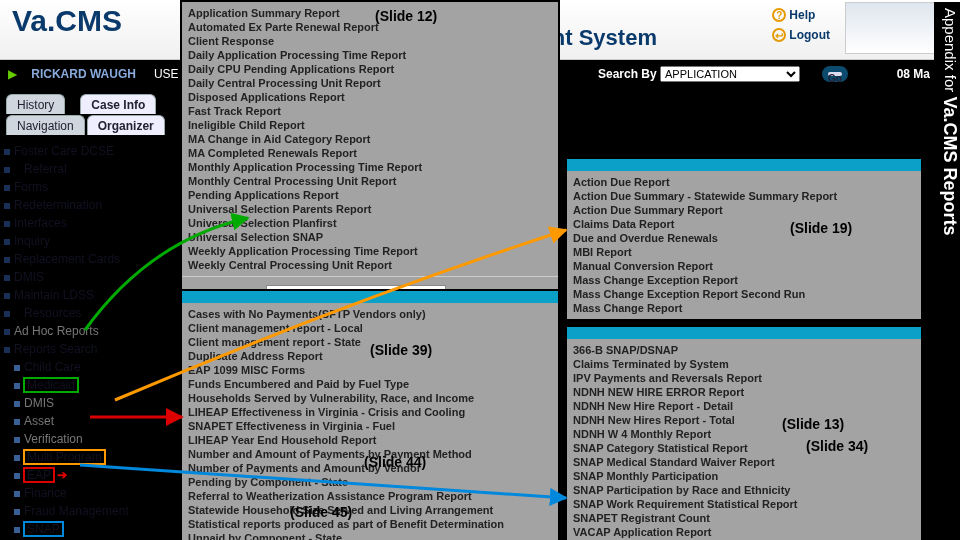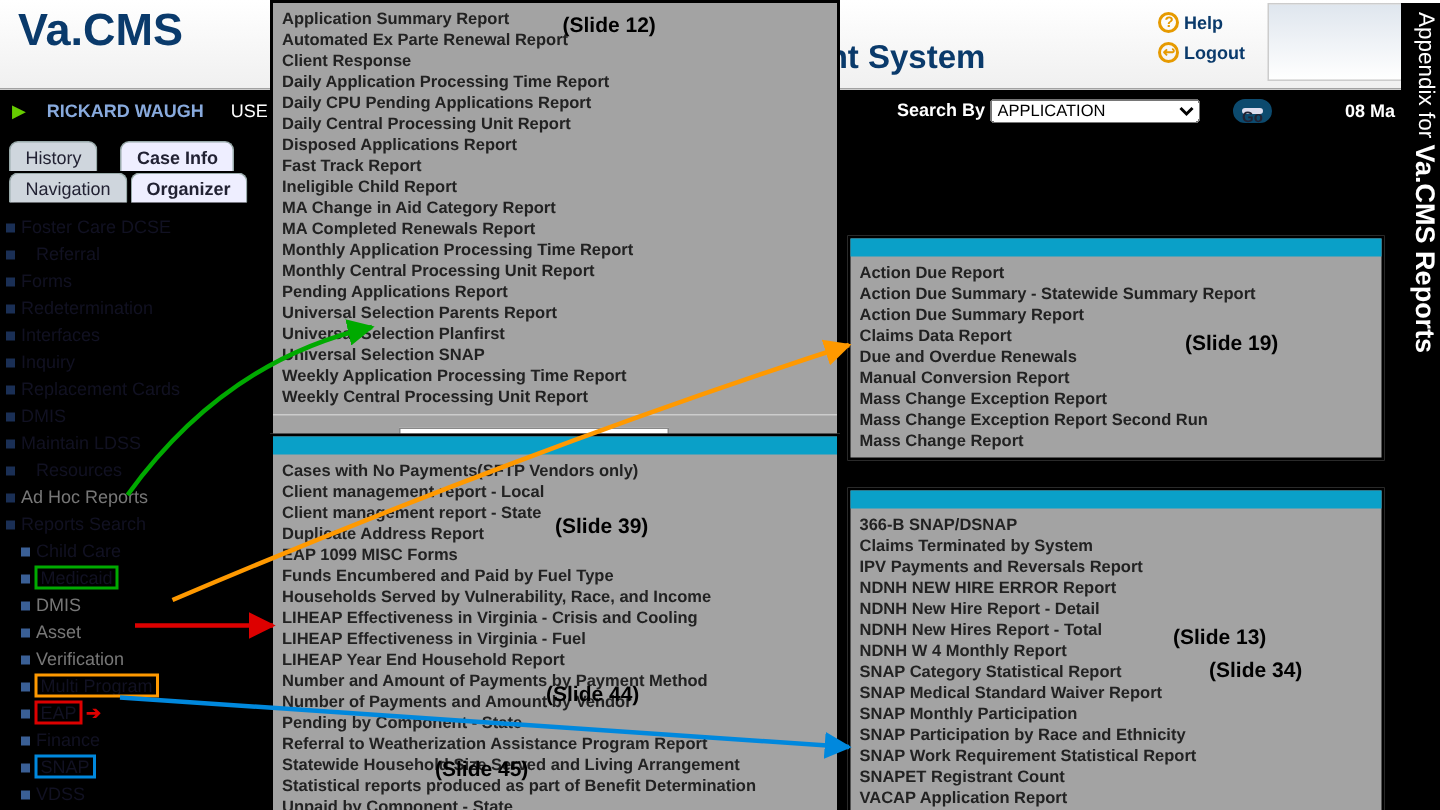--- a/index.html
+++ b/index.html
@@ -124,20 +124,21 @@
  </ul>
  <ul class="sub">
   <li>Child Care</li>
   <li><span class="hl-green" style="display:inline-block;padding:0 3px;">Medicaid</span></li>
   <li class="grey">DMIS</li>
   <li class="grey">Asset</li>
   <li class="grey">Verification</li>
   <li><span class="hl-orange" style="display:inline-block;padding:0 3px;">Multi Program</span></li>
   <li><span class="hl-red">EAP</span> <span style="color:#d00;font-weight:700">➔</span></li>
   <li>Finance</li>
+  <li>Fraud Management</li>
   <li><span class="hl-blue">SNAP</span></li>
   <li>VDSS</li>
 
  </ul>
 </div>
 
 <div class="panel p1">
   <ul id="ul1">
         <li>Application Summary Report</li>
         <li>Automated Ex Parte Renewal Report</li>
@@ -169,40 +170,41 @@
   <div class="bar"></div>
   <ul id="ul2">
         <li>Cases with No Payments(SFTP Vendors only)</li>
         <li>Client management report - Local</li>
         <li>Client management report - State</li>
         <li>Duplicate Address Report</li>
         <li>EAP 1099 MISC Forms</li>
         <li>Funds Encumbered and Paid by Fuel Type</li>
         <li>Households Served by Vulnerability, Race, and Income</li>
         <li>LIHEAP Effectiveness in Virginia - Crisis and Cooling</li>
-        <li>LIHEAP Effectiveness in Virginia - Fuel</li>
+        <li>SNAPET Effectiveness in Virginia - Fuel</li>
         <li>LIHEAP Year End Household Report</li>
         <li>Number and Amount of Payments by Payment Method</li>
         <li>Number of Payments and Amount by Vendor</li>
         <li>Pending by Component - State</li>
         <li>Referral to Weatherization Assistance Program Report</li>
         <li>Statewide Household Size Served and Living Arrangement</li>
         <li>Statistical reports produced as part of Benefit Determination</li>
         <li>Unpaid by Component - State</li>
       </ul>
 </div>
 
 <div class="panel p3">
   <div class="bar"></div>
   <ul id="ul3">
         <li>Action Due Report</li>
         <li>Action Due Summary - Statewide Summary Report</li>
         <li>Action Due Summary Report</li>
         <li>Claims Data Report</li>
         <li>Due and Overdue Renewals</li>
+        <li>MBI Report</li>
         <li>Manual Conversion Report</li>
         <li>Mass Change Exception Report</li>
         <li>Mass Change Exception Report Second Run</li>
         <li>Mass Change Report</li>
       </ul>
 </div>
 
 <div class="panel p4">
   <div class="bar"></div>
   <ul id="ul4">

